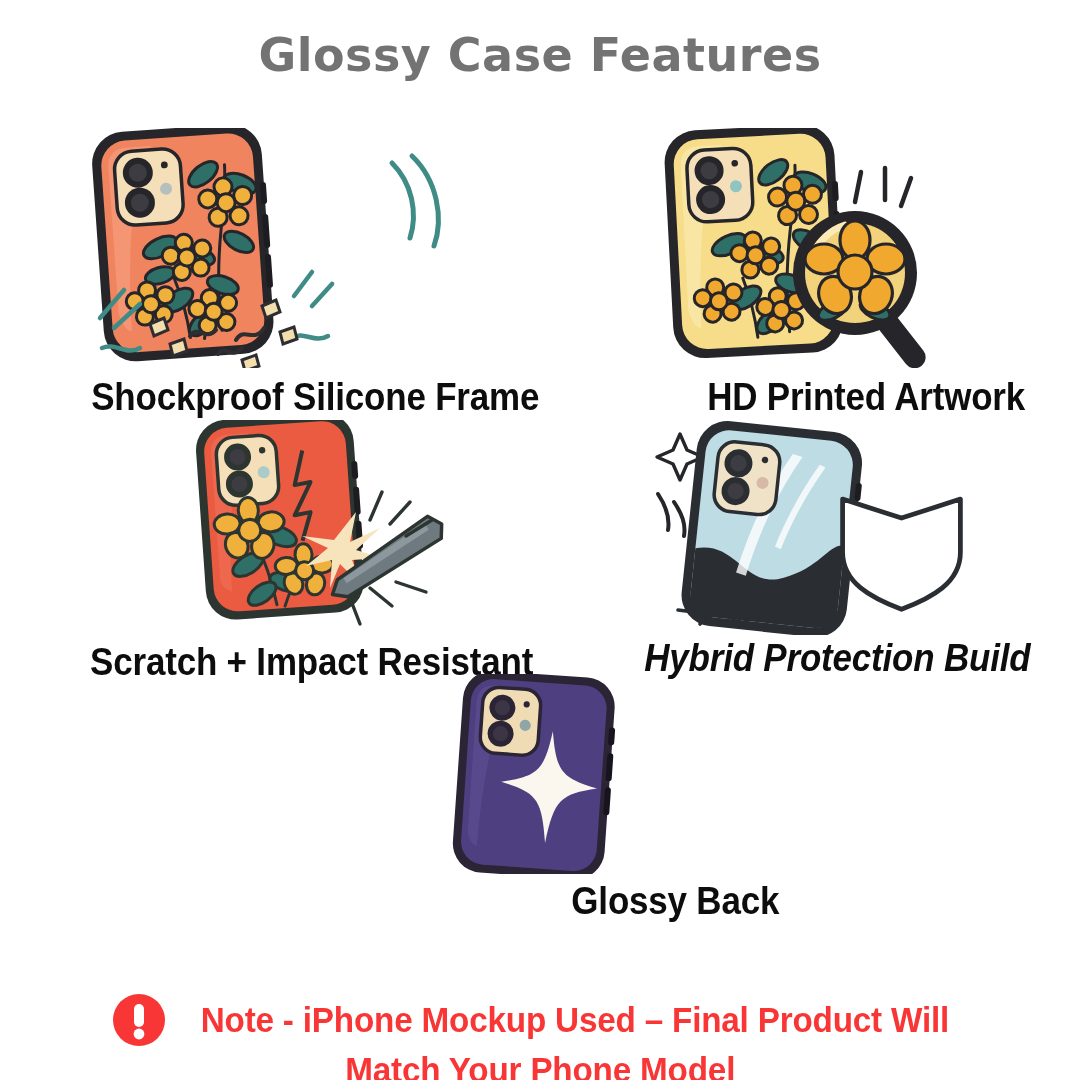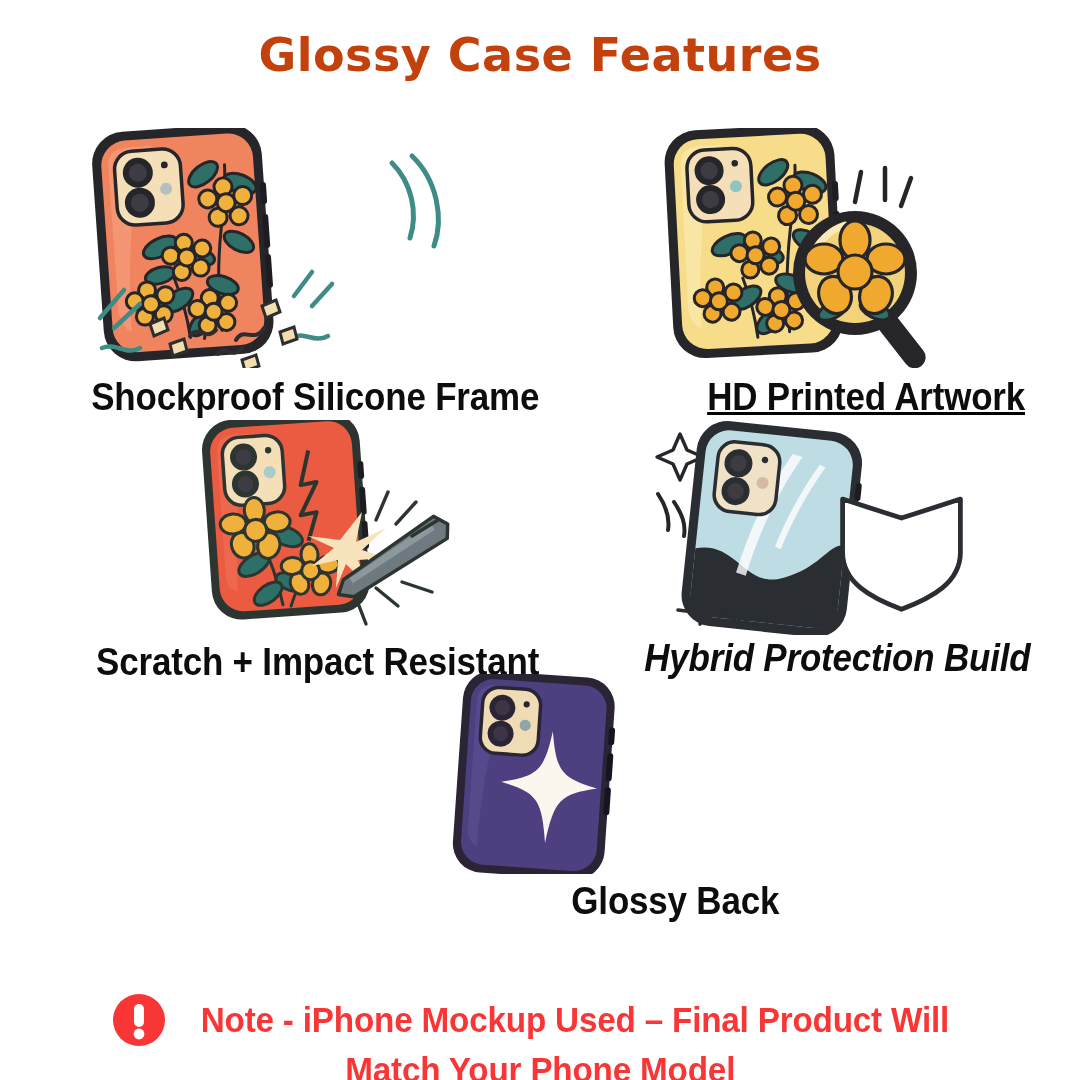--- a/index.html
+++ b/index.html
@@ -25,21 +25,21 @@
   .title {
     position: absolute;
     top: 28px;
     left: 0;
     width: 1080px;
     text-align: center;
     font-family: "DejaVu Sans", sans-serif;
     font-weight: bold;
     font-size: 46px;
     letter-spacing: 0.5px;
-    color: #c2410c;
+    color: #737373;
   }
 
   
   .feature {
     position: absolute;
     text-align: right;
   }
   .feature .art {
     position: relative;
     margin: 0 auto;
@@ -58,22 +58,22 @@
     font-weight: bold;
     font-size: 39px;
     color: #0d0d0d;
     white-space: nowrap;
     letter-spacing: 0px;
     transform: none;
   }
 
   
   #feat-shockproof { left: 40px;  top: 128px; width: 520px; }
-  #feat-hd         { left: 545px; top: 128px; width: 500px; text-decoration: underline; }
-  #feat-scratch    { left: 40px;  top: 420px; width: 520px; }
+  #feat-hd         { left: 545px; top: 128px; width: 500px; }
+  #feat-scratch    { left: 34px;  top: 420px; width: 520px; }
   #feat-hybrid     { left: 560px; top: 410px; width: 490px; font-style: italic; }
   #feat-glossy     { left: 280px; top: 674px; width: 520px; }
 
   #feat-shockproof .caption { margin-top: 8px; }
   #feat-hd .caption         { margin-top: 8px; }
   #feat-scratch .caption    { margin-top: 6px; }
   #feat-hybrid .caption     { margin-top: 2px; }
   #feat-glossy .caption     { margin-top: 6px; }
 
   

